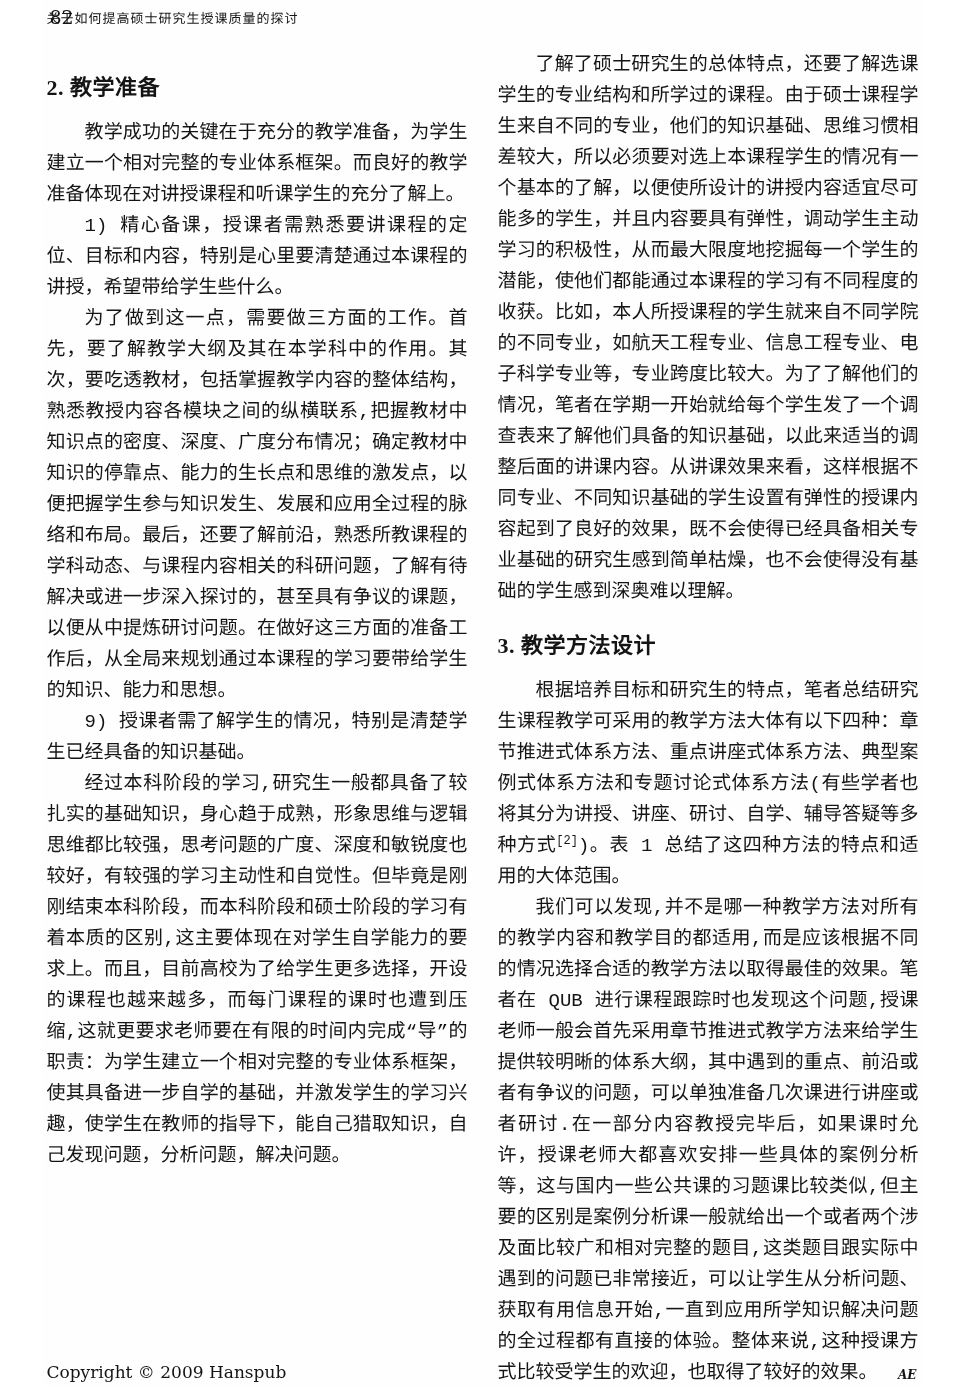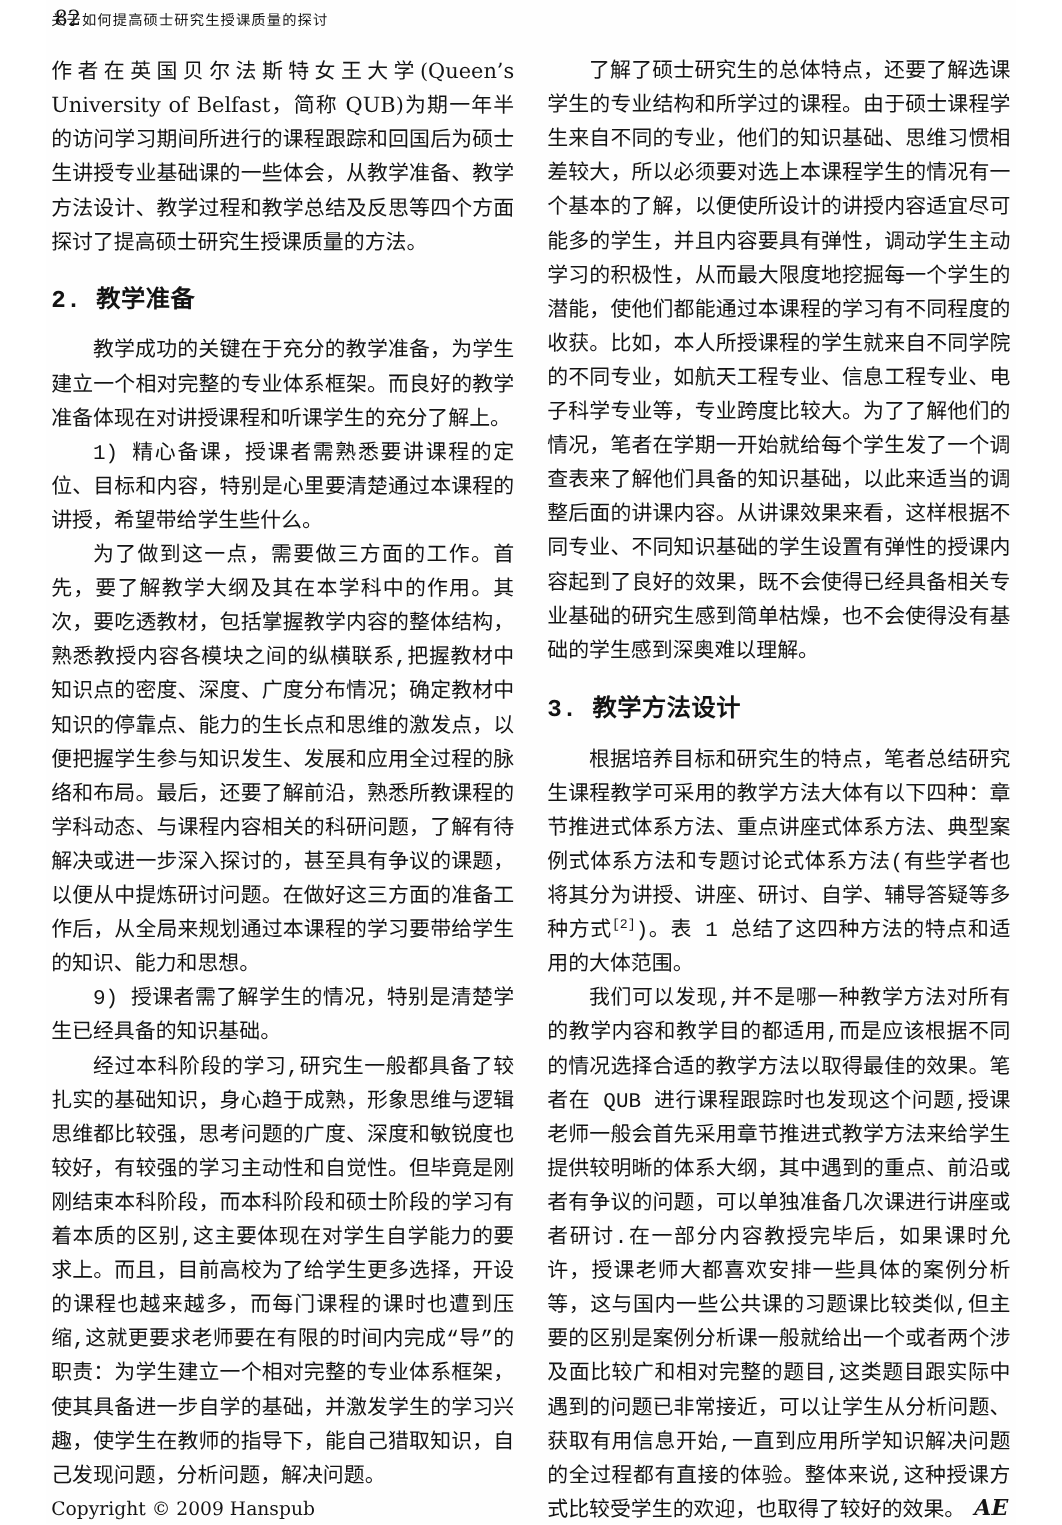--- a/index.html
+++ b/index.html
@@ -39,21 +39,21 @@
   .column { flex: 1 1 0; min-width: 0; }
   .column p {
     margin: 0;
     font-size: 19px;
     line-height: 31px;
     text-align: justify;
     text-justify: inter-ideograph;
   }
   .column p.indent { text-indent: 2em; font-family: Liberation Mono, monospace; }
   .section-heading {
-    font-family: Liberation Mono, monospace;
+    font-family: Liberation Serif, serif;
     font-weight: bold;
     font-size: 22px;
     line-height: 28px;
     margin: 24px 0 16px 0;
     letter-spacing: 0.5px;
   }
   sup.cite {
     font-size: 12px;
     line-height: 0;
     vertical-align: super;
@@ -64,39 +64,38 @@
     height: 24px;
   }
   .copyright {
     position: absolute;
     left: 0; bottom: 0;
     font-size: 17px;
   }
   .journal-abbrev {
     position: absolute;
     right: 2px; bottom: 0;
-    font-size: 20px;
+    font-size: 12px;
     font-weight: bold;
     font-style: italic;
   }
 </style>
 </head>
 <body>
 
 <div class="page">
 
   <div class="page-header">
     <span class="page-number">82</span>
     <div class="running-title">关于如何提高硕士研究生授课质量的探讨</div>
   </div>
 
   <div class="columns">
 
     <div class="column">
-      <p>作者在英国贝尔法斯特女王大学(Queen’s University of Belfast，简称 QUB)为期一年半的访问学习期间所进行的课程跟踪和回国后为硕士生讲授专业基础课的一些体会，从教学准备、教学方法设计、教学过程和教学总结及反思等四个方面探讨了提高硕士研究生授课质量的方法。</p>
       <div class="section-heading">2. 教学准备</div>
       <p class="indent">教学成功的关键在于充分的教学准备，为学生建立一个相对完整的专业体系框架。而良好的教学准备体现在对讲授课程和听课学生的充分了解上。</p>
       <p class="indent">1) 精心备课，授课者需熟悉要讲课程的定位、目标和内容，特别是心里要清楚通过本课程的讲授，希望带给学生些什么。</p>
       <p class="indent">为了做到这一点，需要做三方面的工作。首先，要了解教学大纲及其在本学科中的作用。其次，要吃透教材，包括掌握教学内容的整体结构，熟悉教授内容各模块之间的纵横联系,把握教材中知识点的密度、深度、广度分布情况；确定教材中知识的停靠点、能力的生长点和思维的激发点，以便把握学生参与知识发生、发展和应用全过程的脉络和布局。最后，还要了解前沿，熟悉所教课程的学科动态、与课程内容相关的科研问题，了解有待解决或进一步深入探讨的，甚至具有争议的课题，以便从中提炼研讨问题。在做好这三方面的准备工作后，从全局来规划通过本课程的学习要带给学生的知识、能力和思想。</p>
       <p class="indent">9) 授课者需了解学生的情况，特别是清楚学生已经具备的知识基础。</p>
       <p class="indent">经过本科阶段的学习,研究生一般都具备了较扎实的基础知识，身心趋于成熟，形象思维与逻辑思维都比较强，思考问题的广度、深度和敏锐度也较好，有较强的学习主动性和自觉性。但毕竟是刚刚结束本科阶段，而本科阶段和硕士阶段的学习有着本质的区别,这主要体现在对学生自学能力的要求上。而且，目前高校为了给学生更多选择，开设的课程也越来越多，而每门课程的课时也遭到压缩,这就更要求老师要在有限的时间内完成“导”的职责：为学生建立一个相对完整的专业体系框架，使其具备进一步自学的基础，并激发学生的学习兴趣，使学生在教师的指导下，能自己猎取知识，自己发现问题，分析问题，解决问题。</p>
     </div>
 
     <div class="column">
       <p class="indent">了解了硕士研究生的总体特点，还要了解选课学生的专业结构和所学过的课程。由于硕士课程学生来自不同的专业，他们的知识基础、思维习惯相差较大，所以必须要对选上本课程学生的情况有一个基本的了解，以便使所设计的讲授内容适宜尽可能多的学生，并且内容要具有弹性，调动学生主动学习的积极性，从而最大限度地挖掘每一个学生的潜能，使他们都能通过本课程的学习有不同程度的收获。比如，本人所授课程的学生就来自不同学院的不同专业，如航天工程专业、信息工程专业、电子科学专业等，专业跨度比较大。为了了解他们的情况，笔者在学期一开始就给每个学生发了一个调查表来了解他们具备的知识基础，以此来适当的调整后面的讲课内容。从讲课效果来看，这样根据不同专业、不同知识基础的学生设置有弹性的授课内容起到了良好的效果，既不会使得已经具备相关专业基础的研究生感到简单枯燥，也不会使得没有基础的学生感到深奥难以理解。</p>

